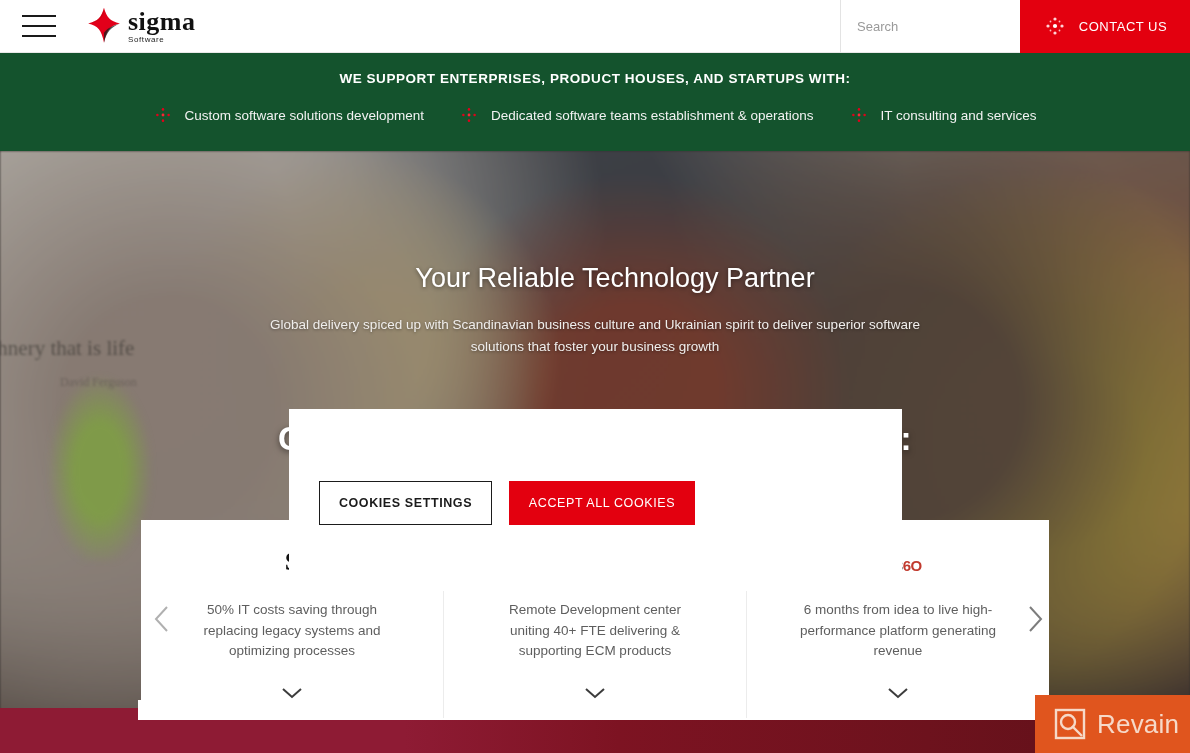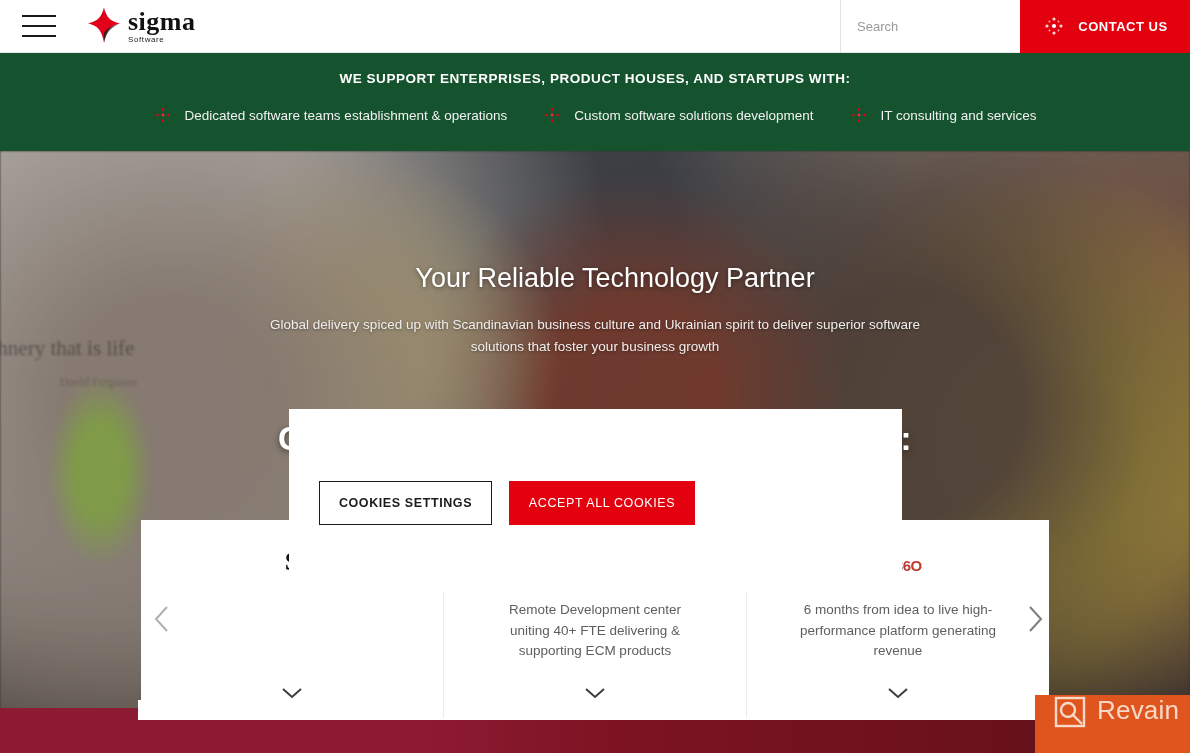--- a/index.html
+++ b/index.html
@@ -61,21 +61,21 @@
   .search-input::placeholder { color: #9a9a9a; }
   .mag { width: 18px; height: 18px; flex: 0 0 auto; cursor: pointer; }
 
   .contact-btn {
     width: 170px; height: 53px;
     background: #e3000f;
     display: flex; align-items: center; justify-content: center;
     gap: 12px; cursor: pointer;
   }
   .contact-label {
-    color: #fff; font-size: 13px; font-weight: bold; letter-spacing: 0.5px;
+    color: #fff; font-size: 13px; font-weight: normal; letter-spacing: 0.5px;
   }
   .dot-star { width: 24px; height: 24px; flex: 0 0 auto; }
 
   
   .banner {
     position: absolute; top: 53px; left: 0;
     width: 1190px; height: 98px;
     background: #14532d;
     color: #fff;
     z-index: 30;
@@ -221,21 +221,21 @@
     position: absolute; left: 138px; bottom: 33px;
     width: 914px; height: 20px;
     background: #fff; z-index: 10;
   }
 
   
   .revain {
     position: absolute; right: 0; bottom: 0;
     width: 155px; height: 58px;
     background: #e0551e;
-    display: flex; align-items: flex-start; gap: 10px;
+    display: flex; align-items: center; gap: 10px;
     padding-left: 18px;
     z-index: 50;
     cursor: pointer;
   }
   .revain-label {
     color: #f6d9c8; font-size: 26px; letter-spacing: 0.2px;
   }
 
   
   .cookie-modal {
@@ -321,32 +321,32 @@
     <div class="banner-items">
 
       <div class="banner-item">
         <svg class="dot-star-sm" viewBox="0 0 24 24">
           <circle cx="12" cy="4.5" r="1.7" fill="#e2001a"></circle>
           <circle cx="12" cy="19.5" r="1.7" fill="#e2001a"></circle>
           <circle cx="4.5" cy="12" r="1.7" fill="#e2001a"></circle>
           <circle cx="19.5" cy="12" r="1.7" fill="#e2001a"></circle>
           <circle cx="12" cy="12" r="1.9" fill="#ff2233"></circle>
         </svg>
-        <span class="banner-item-label">Dedicated software teams establishment &amp; operations</span>
+        <span class="banner-item-label">Custom software solutions development</span>
       </div>
 
       <div class="banner-item">
         <svg class="dot-star-sm" viewBox="0 0 24 24">
           <circle cx="12" cy="4.5" r="1.7" fill="#e2001a"></circle>
           <circle cx="12" cy="19.5" r="1.7" fill="#e2001a"></circle>
           <circle cx="4.5" cy="12" r="1.7" fill="#e2001a"></circle>
           <circle cx="19.5" cy="12" r="1.7" fill="#e2001a"></circle>
           <circle cx="12" cy="12" r="1.9" fill="#ff2233"></circle>
         </svg>
-        <span class="banner-item-label">Custom software solutions development</span>
+        <span class="banner-item-label">Dedicated software teams establishment &amp; operations</span>
       </div>
 
       <div class="banner-item">
         <svg class="dot-star-sm" viewBox="0 0 24 24">
           <circle cx="12" cy="4.5" r="1.7" fill="#e2001a"></circle>
           <circle cx="12" cy="19.5" r="1.7" fill="#e2001a"></circle>
           <circle cx="4.5" cy="12" r="1.7" fill="#e2001a"></circle>
           <circle cx="19.5" cy="12" r="1.7" fill="#e2001a"></circle>
           <circle cx="12" cy="12" r="1.9" fill="#ff2233"></circle>
         </svg>
@@ -369,20 +369,21 @@
     </div>
   </div>
 
   <div class="band-red"></div>
   <div class="band-white"></div>
 
   <div class="cards-panel">
 
     <div class="card">
       <div class="card-logo">S</div>
+      <div class="card-text">50% IT costs saving through replacing legacy systems and optimizing processes</div>
       <svg class="card-chev" width="22" height="13" viewBox="0 0 22 13">
         <polyline points="2,2 11,10 20,2" fill="none" stroke="#3c3c3c" stroke-width="2"></polyline>
       </svg>
     </div>
 
     <div class="card">
       <div class="card-logo"></div>
       <div class="card-text">Remote Development center uniting 40+ FTE delivering &amp; supporting ECM products</div>
       <svg class="card-chev" width="22" height="13" viewBox="0 0 22 13">
         <polyline points="2,2 11,10 20,2" fill="none" stroke="#3c3c3c" stroke-width="2"></polyline>

